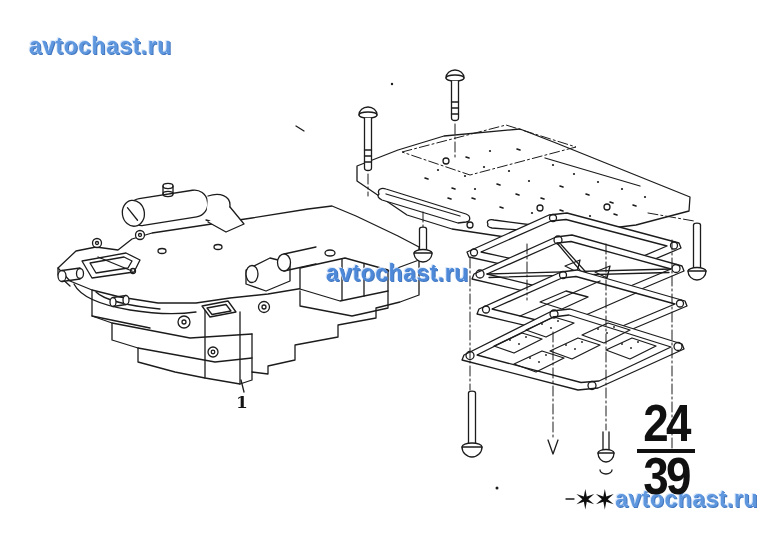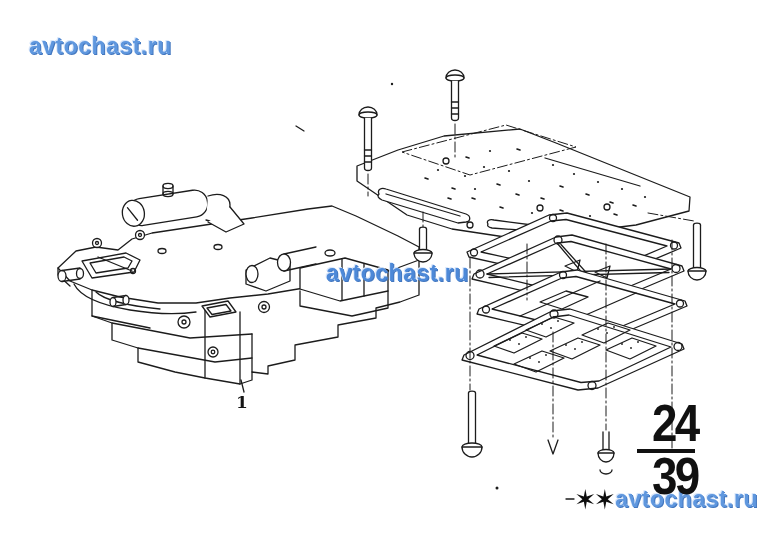--- a/index.html
+++ b/index.html
@@ -17,21 +17,21 @@
     letter-spacing:.5px;white-space:nowrap;
   }
   .wm-tl{left:29px;top:33px;}
   .wm-c{left:326px;top:260px;color:#4d89d8;}
   .wm-br-row{position:absolute;left:574px;top:486px;display:flex;align-items:center;}
   .stars{
     font:700 27px "DejaVu Sans",sans-serif;color:#0e0e0e;
     letter-spacing:-3px;margin-right:2px;text-shadow:none;line-height:1;
   }
   .pageref{
-    position:absolute;left:630px;top:402px;width:72px;text-align:right;
+    position:absolute;left:630px;top:402px;width:72px;text-align:center;
     color:var(--pn,#111111);
   }
   .pageref .num{
     font:700 52px "Liberation Sans",sans-serif;line-height:.84;
     letter-spacing:-3px;transform:scaleX(.88);transform-origin:50% 50%;
   }
   .pageref .bar{height:4px;background:var(--pn,#111111);width:58px;margin:3px auto 2px;}
   .callout{
     position:absolute;left:233px;top:392px;width:18px;text-align:center;
     font:700 17px "DejaVu Serif",serif;color:#151515;

